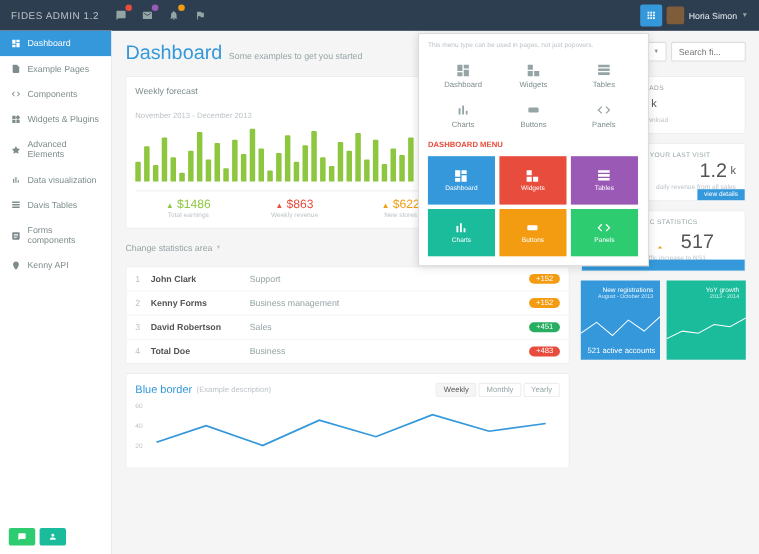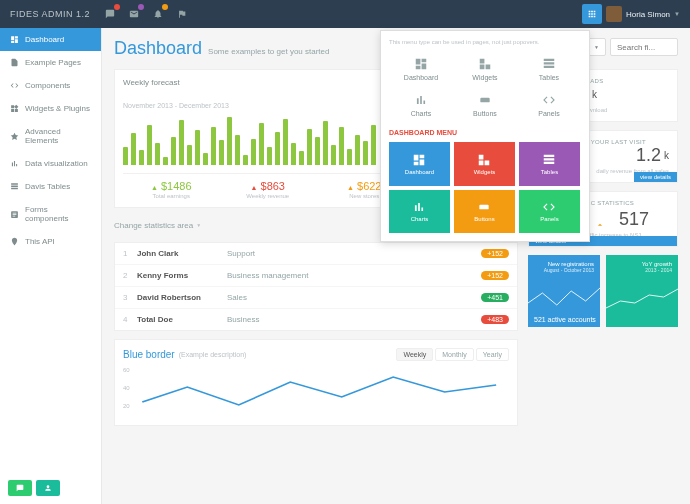--- a/index.html
+++ b/index.html
@@ -177,21 +177,21 @@
     <div class="side-item">
         <svg viewBox="0 0 24 24">
           <path d="M19 3H5c-1.1 0-2 .9-2 2v14c0 1.1.9 2 2 2h14c1.1 0 2-.9 2-2V5c0-1.1-.9-2-2-2zm-5 14H7v-2h7v2zm3-4H7v-2h10v2zm0-4H7V7h10v2z"></path>
         </svg>
         <span>Forms components</span>
       </div>
     <div class="side-item">
         <svg viewBox="0 0 24 24">
           <path d="M12 2C8.13 2 5 5.13 5 9c0 5.25 7 13 7 13s7-7.75 7-13c0-3.87-3.13-7-7-7z"></path>
         </svg>
-        <span>This API</span>
+        <span>Kenny API</span>
       </div>
     <div class="side-bottom">
       <div class="side-btns">
         <div class="side-btn" style="background:#2ecc71">
             <svg viewBox="0 0 24 24">
               <path d="M20 2H4c-1.1 0-2 .9-2 2v18l4-4h14c1.1 0 2-.9 2-2V4c0-1.1-.9-2-2-2z"></path>
             </svg>
           </div>
         <div class="side-btn" style="background:#1abc9c">
             <svg viewBox="0 0 24 24">

